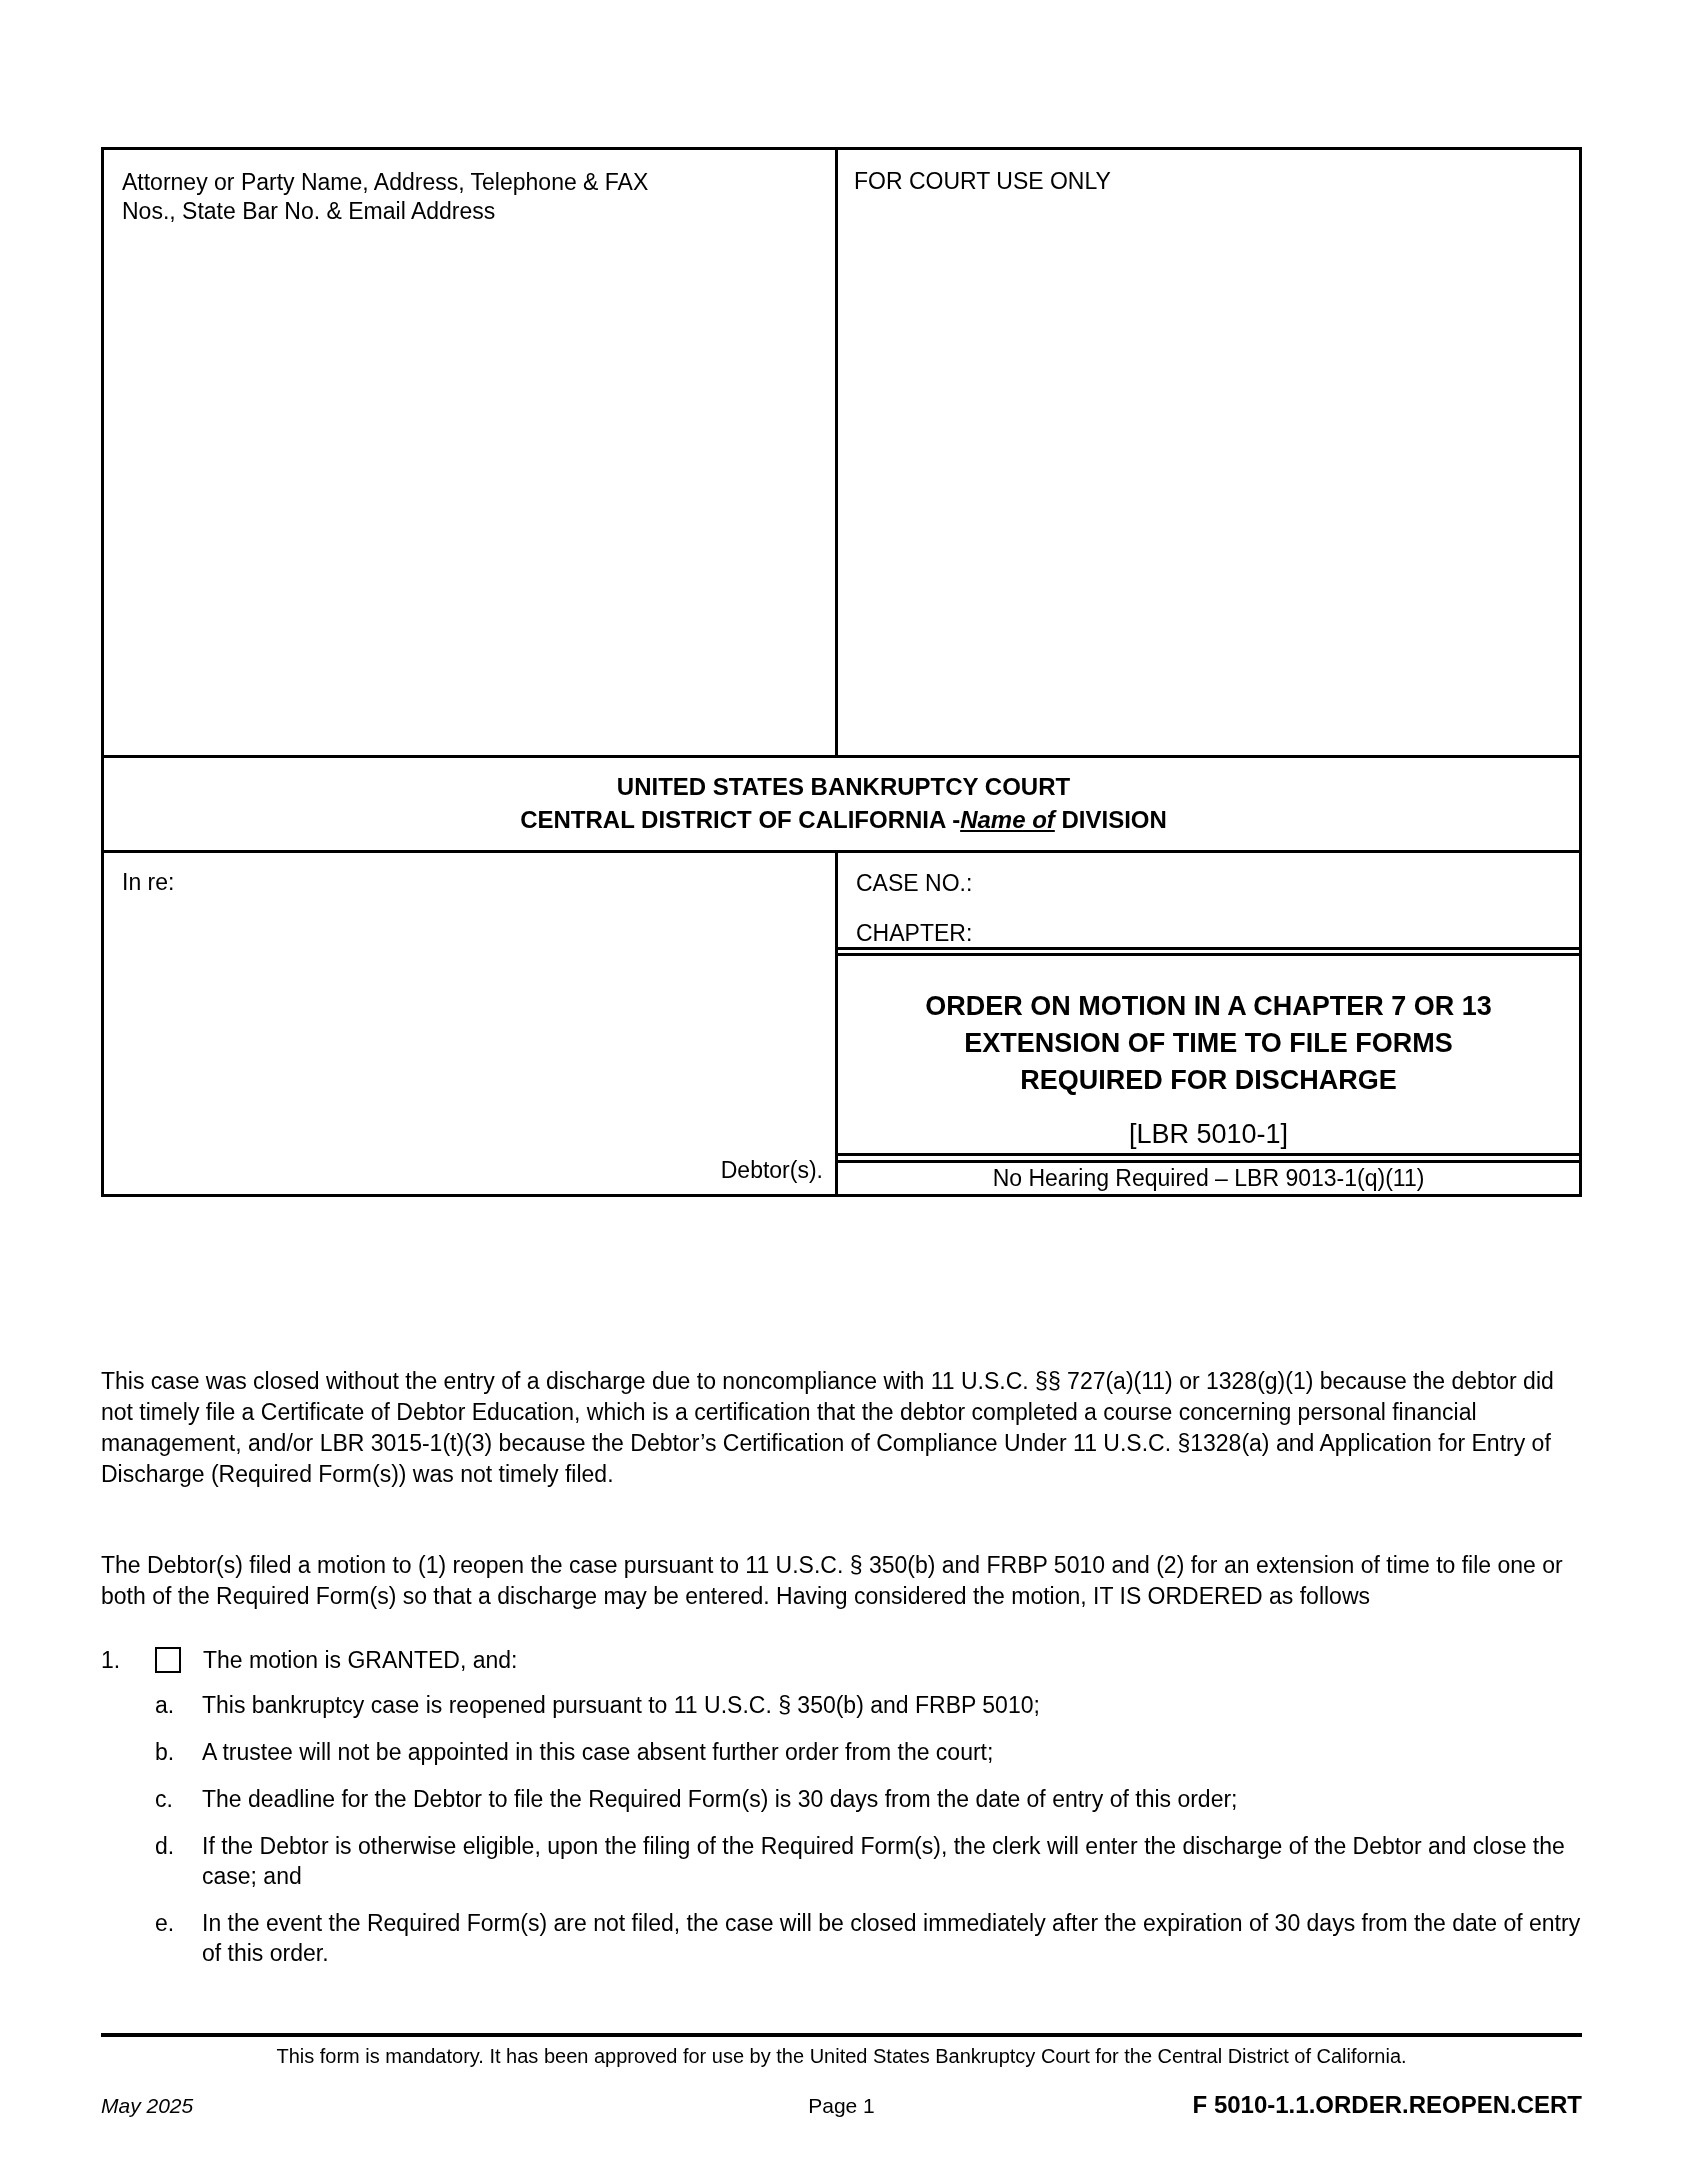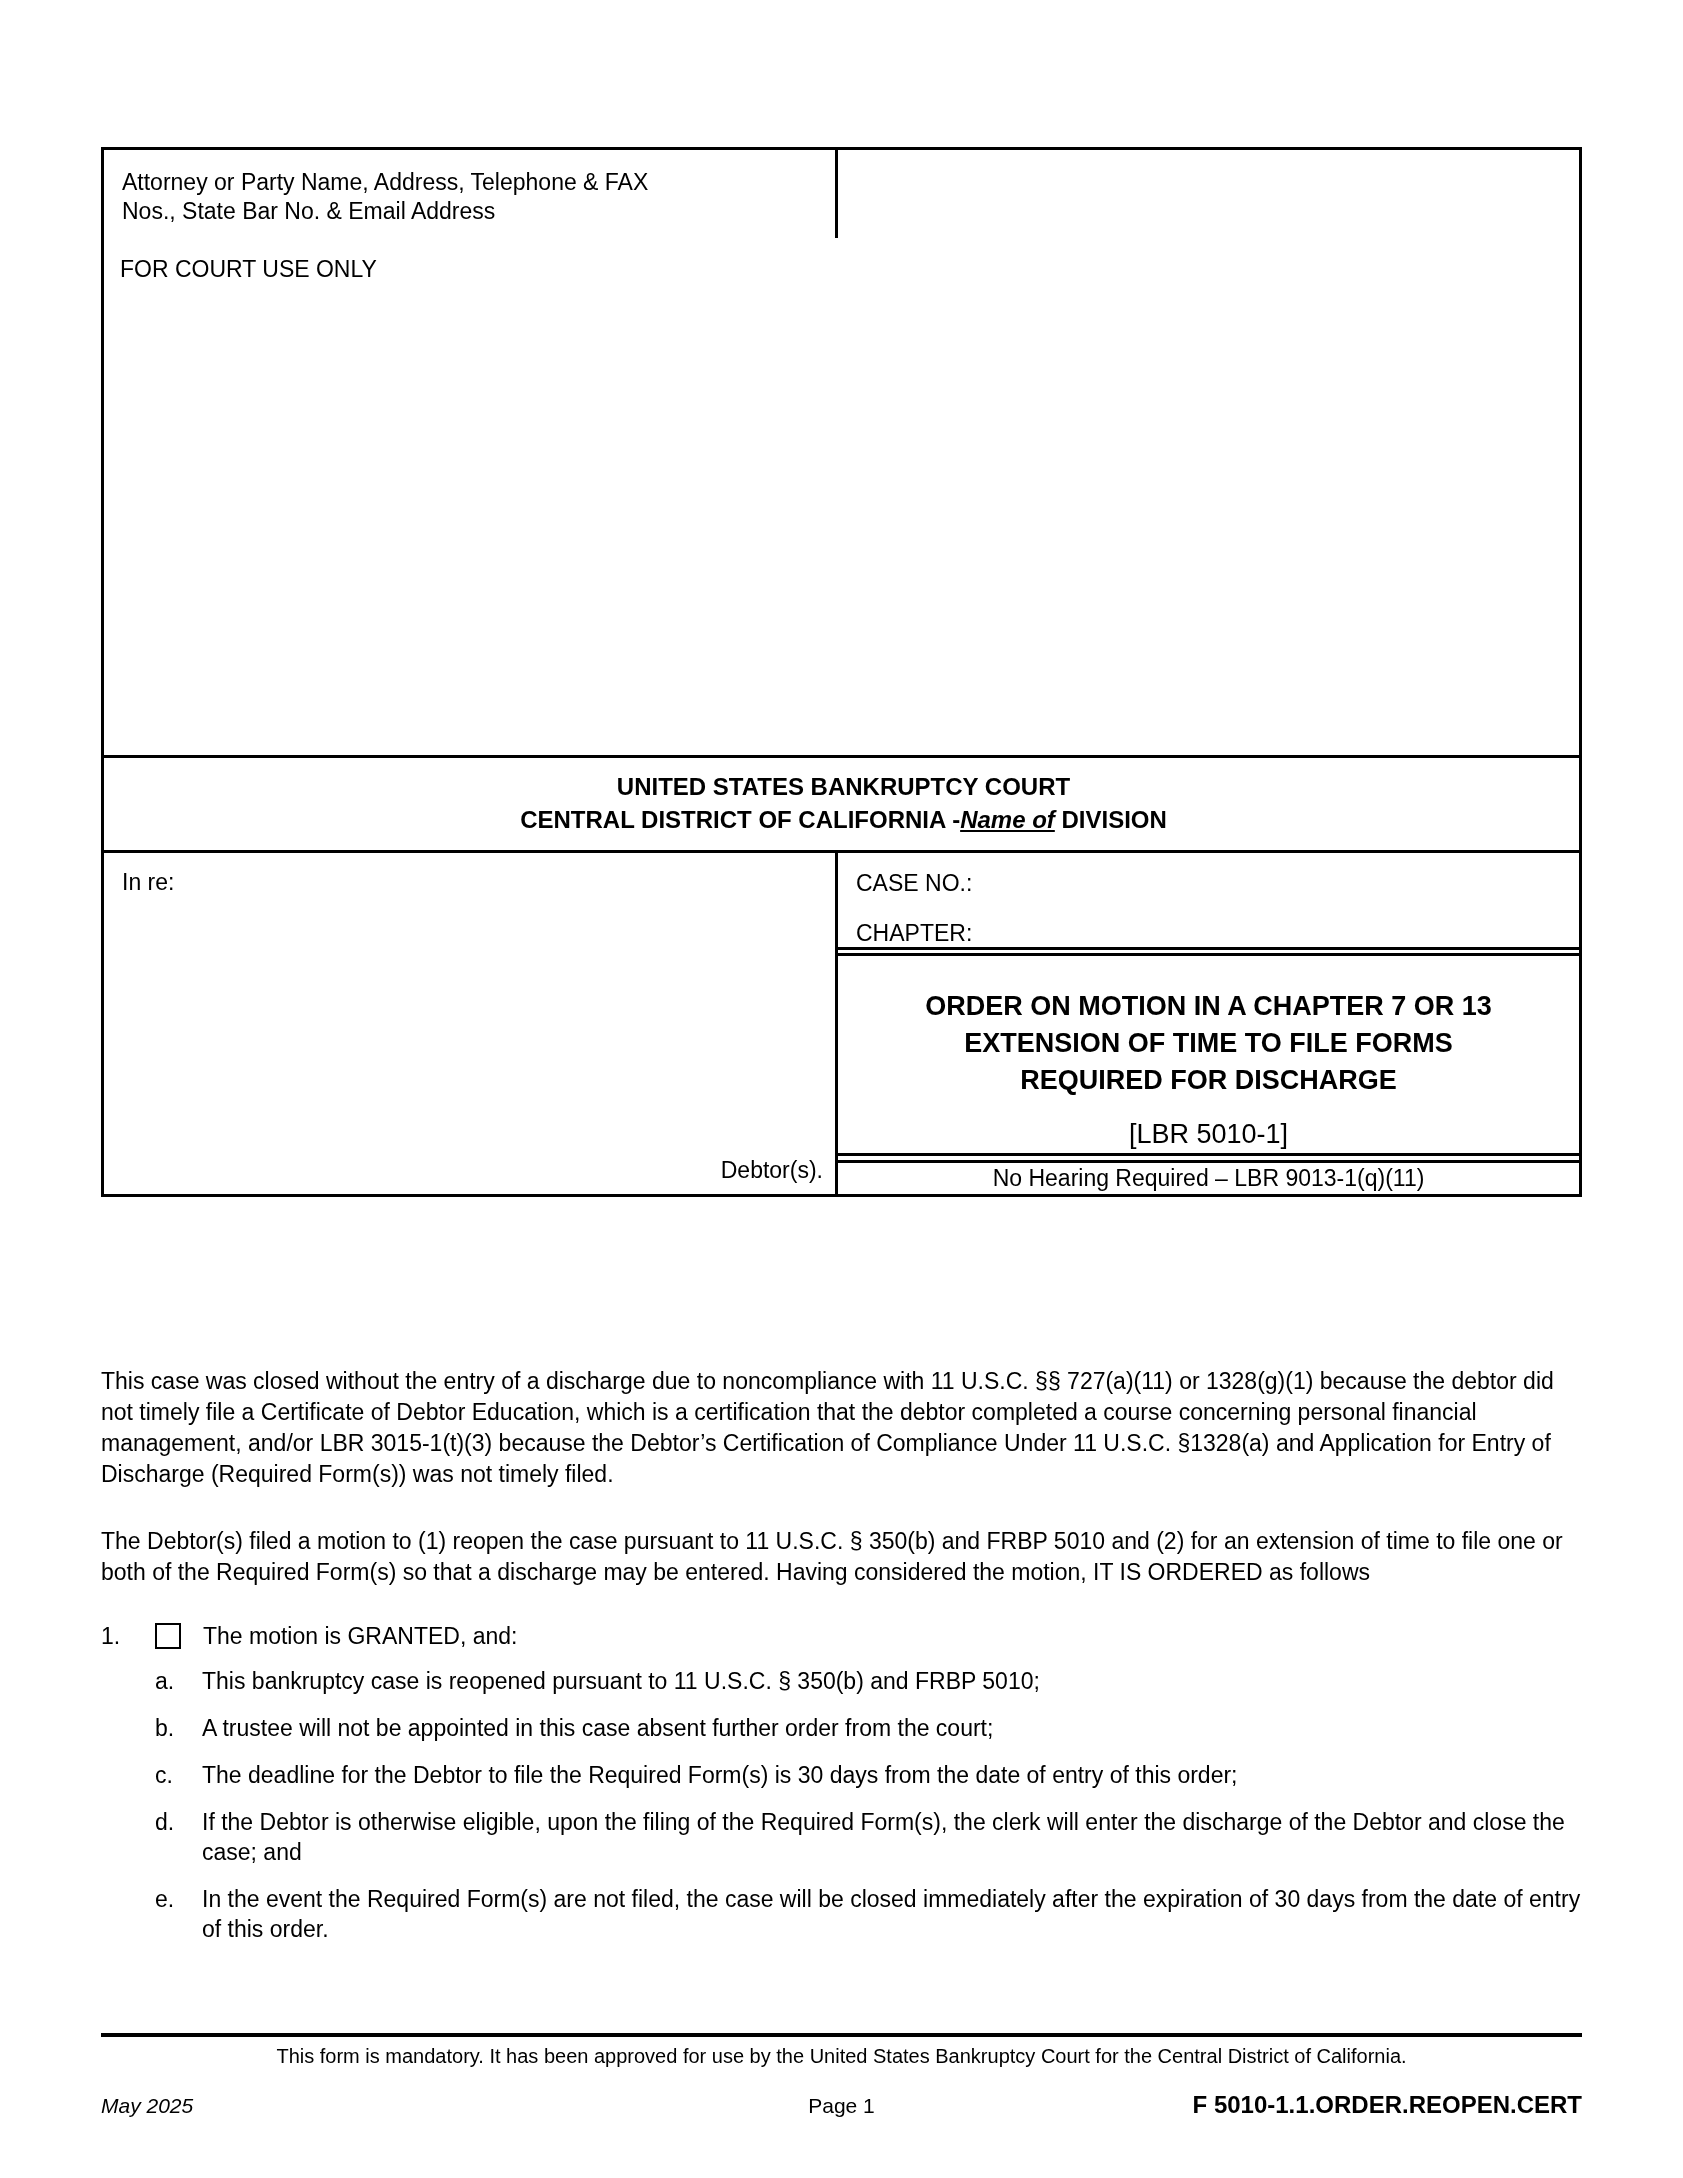--- a/index.html
+++ b/index.html
@@ -13,21 +13,21 @@
     margin:0 auto;
     overflow:hidden;
   }
 
   
   .form-table {
     position:absolute; left:101px; top:147px; width:1481px;
     font-size:23px;
   }
   .row1 {
-    display:flex; border:3px solid #000; height:611px;flex-direction:column;
+    display:flex; border:3px solid #000; height:611px;
   }
   .attorney-cell {
     width:734px; border-right:3px solid #000;
     padding:18px 18px 12px 18px;
     display:flex; flex-direction:column;
   }
   .attorney-label { width:540px; line-height:29px; }
   .checkbox-group { margin-top:auto; }
   .checkbox-row {
     display:flex; align-items:center; gap:20px;
@@ -66,21 +66,21 @@
     border-top:3px solid #000; height:60px;
     display:flex; align-items:center; justify-content:center;
     font-size:23px;
   }
 
   
   .main-text {
     position:absolute; left:101px; top:1366px; width:1481px;
     font-size:23px; line-height:31px;
   }
-  .para1 { margin-bottom:36px; }
+  .para1 { margin-bottom:60px; }
   .para2 { margin-bottom:33px; }
 
   .item1 { display:flex; align-items:center; margin-bottom:15px; line-height:30px; }
   .item1-num { width:54px; flex:none; }
   .item1-checkbox { width:26px; height:26px; border:2px solid #000; flex:none; background:#fff; }
   .item1-label { margin-left:22px; }
 
   .sub-item { display:flex; margin-left:54px; margin-bottom:17px; line-height:30px; }
   .sub-marker { width:47px; flex:none; }
   .sub-text { flex:1; }

